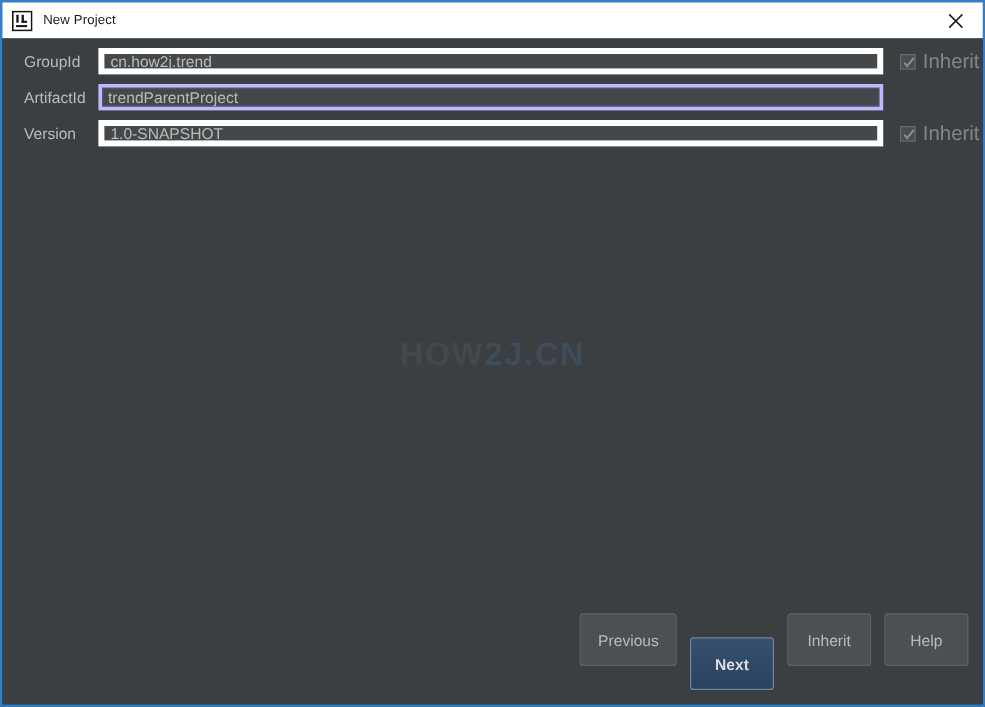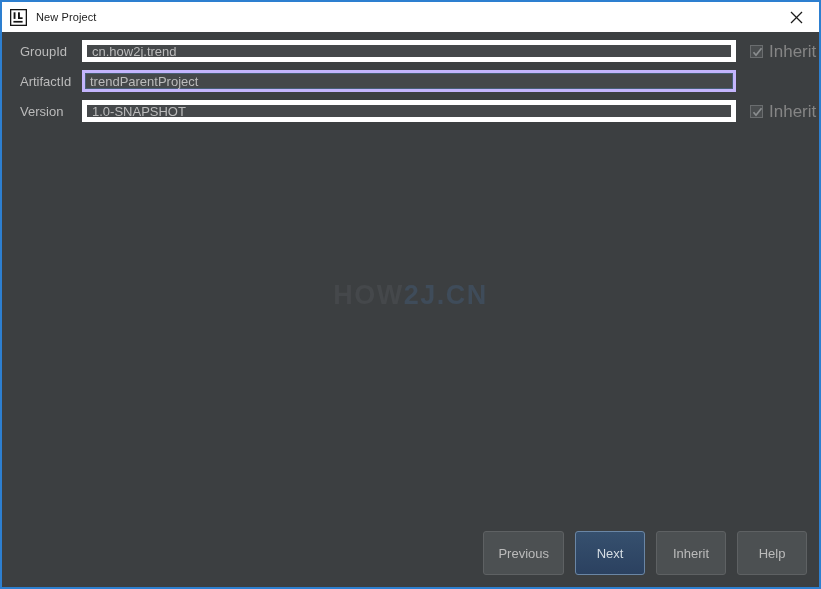--- a/index.html
+++ b/index.html
@@ -180,21 +180,22 @@
     display: flex;
     align-items: center;
     justify-content: center;
     white-space: nowrap;
     line-height: 1;
   }
   .btn.default {
     background: linear-gradient(to bottom, #36506e 0%, #2b4160 100%);
     border: 1px solid #6a86a5;
     color: #d6dde4;
-    font-weight: normal;
+    font-weight: bold;
+    margin-top: 20px;
   }
 </style>
 </head>
 <body>
 
 <div class="window">
 
   <div class="titlebar">
     <span class="app-icon">
       <svg width="17" height="17" viewBox="0 0 17 17">

